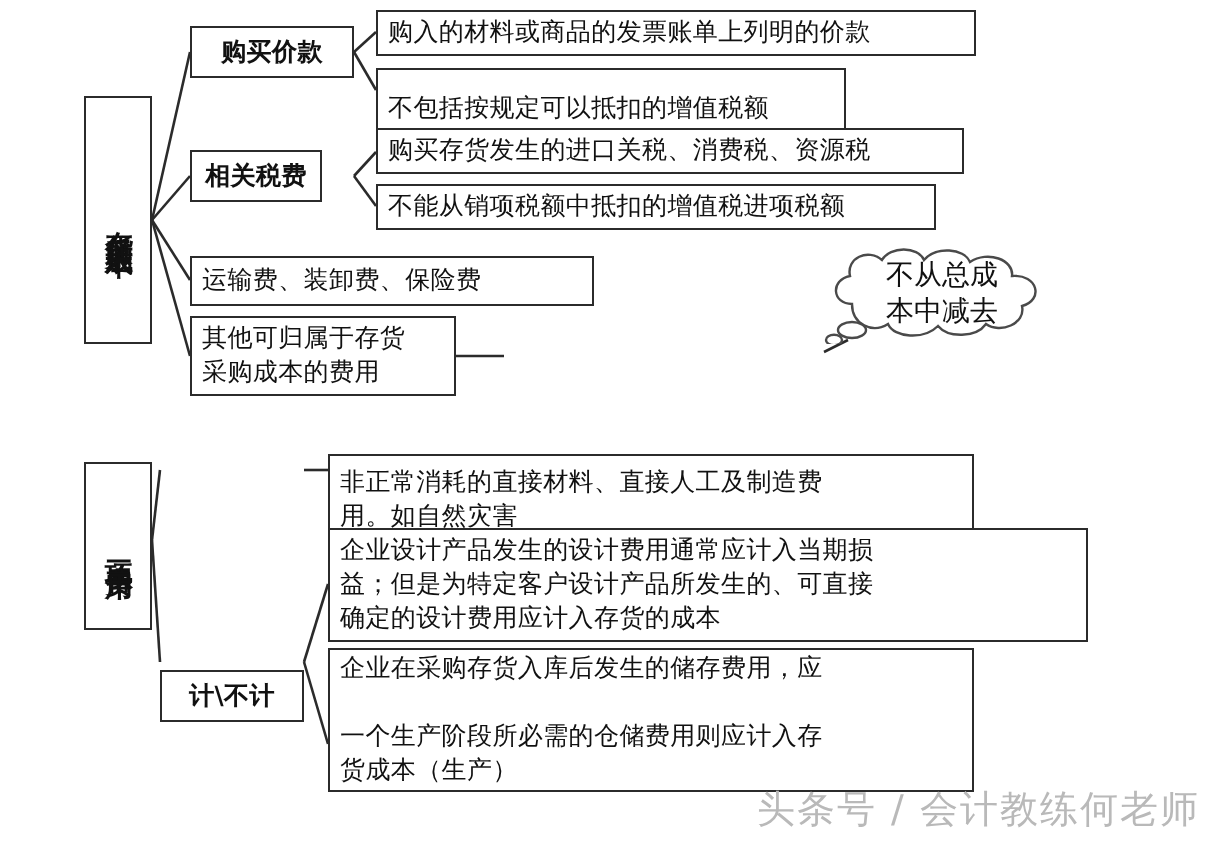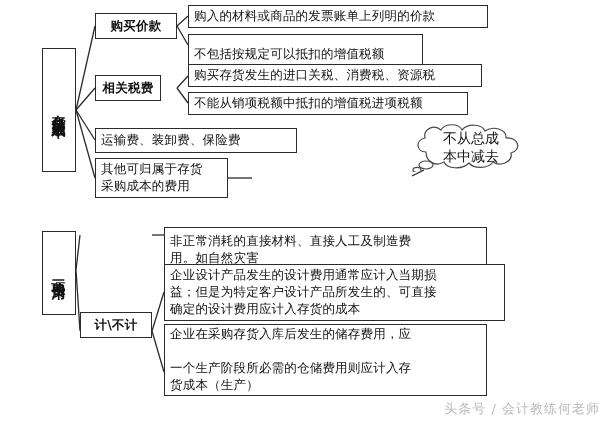--- a/index.html
+++ b/index.html
@@ -74,21 +74,21 @@
     line-height: 1.25;
     color: #111;
     text-align: center;
     padding-top: 1px;
     box-sizing: border-box;
   }
   .watermark {
     position: absolute;
     right: 8px;
     bottom: 4px;
-    font-size: 13px;
+    font-size: 19px;
     color: #b9b9b9;
     letter-spacing: 1px;
     z-index: 3;
     white-space: nowrap;
   }
   .b-bold { font-weight: bold; }
 </style>
 </head>
 <body>
 
@@ -180,32 +180,32 @@
         <ellipse cx="5" cy="48" rx="4" ry="2.6"></ellipse>
       </g>
     </svg>
     <div class="cloudtext">
       <span>不从总成</span>
       <span>本中减去</span>
     </div>
   </div>
 
 
-  <div class="box center b-bold" style="left:80px; top:312px; width:72px; height:26px;">
+  <div class="box center b-bold" style="left:80px; top:335px; width:72px; height:26px;">
     <span class="txt">计\不计</span>
   </div>
 
   <div class="box left" style="left:164px; top:212px; width:323px; height:45px;margin-top:15px;">
     <span class="txt">
       <span>非正常消耗的直接材料、直接人工及制造费</span><br>
       <span>用。如自然灾害</span>
     </span>
   </div>
 
-  <div class="box left" style="left:164px; top:264px; width:341px; height:57px;">
+  <div class="box left" style="left:164px; top:264px; width:380px; height:57px;">
     <span class="txt">
       <span>企业设计产品发生的设计费用通常应计入当期损</span><br>
       <span>益；但是为特定客户设计产品所发生的、可直接</span><br>
       <span>确定的设计费用应计入存货的成本</span>
     </span>
   </div>
 
   <div class="box left" style="left:164px; top:324px; width:323px; height:72px;">
     <span class="txt">
       <span>企业在采购存货入库后发生的储存费用，应</span><br>

